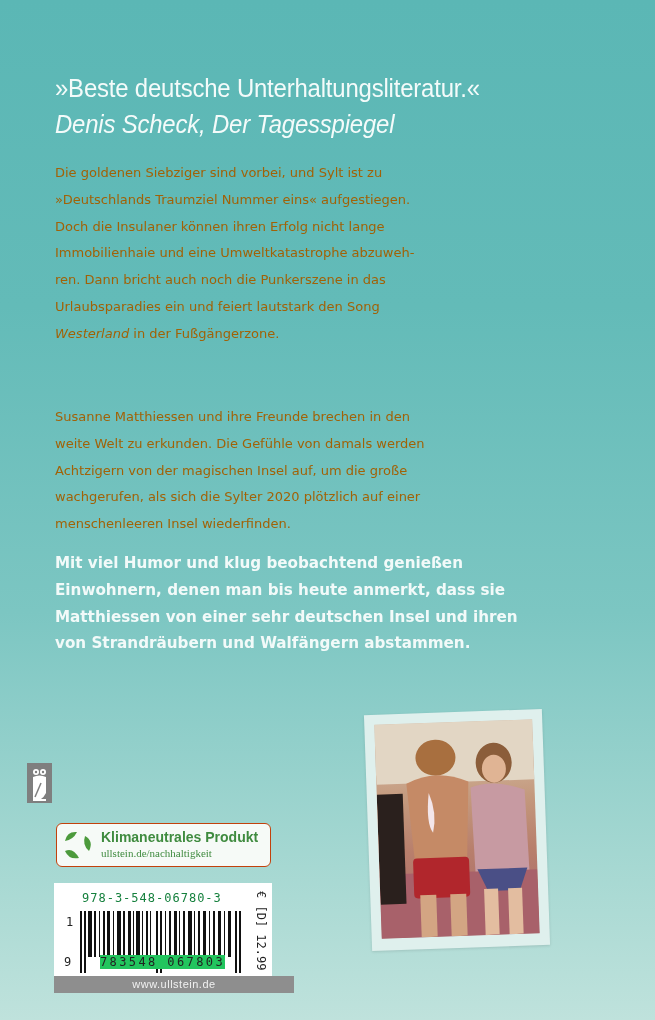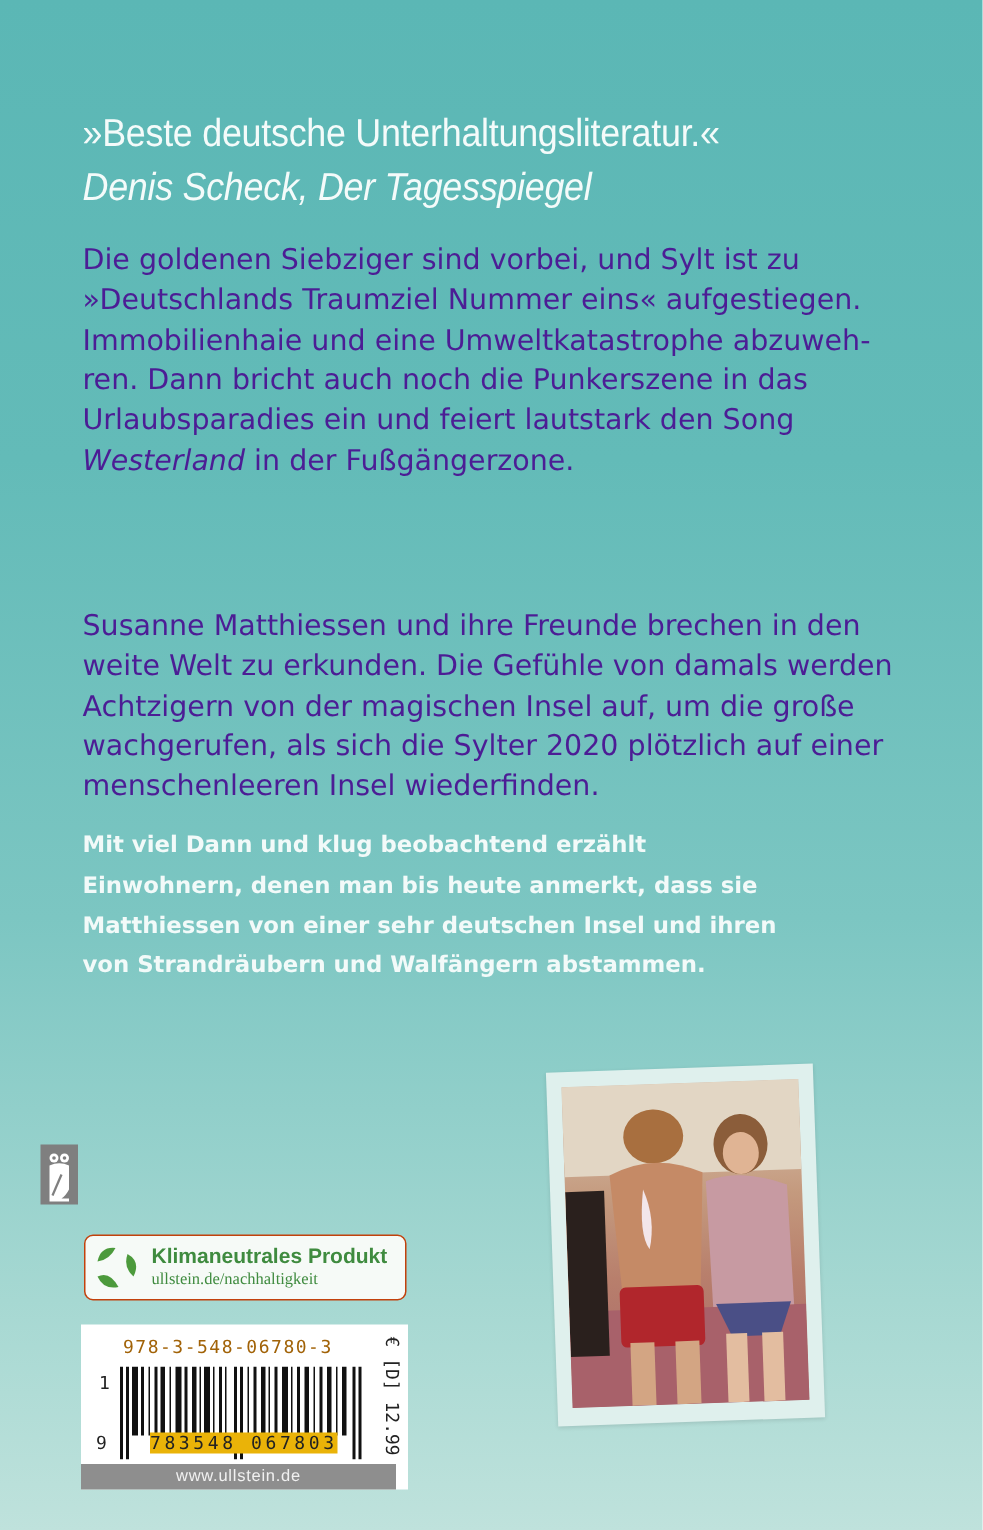--- a/index.html
+++ b/index.html
@@ -1,69 +1,70 @@
 <!DOCTYPE html>
 <html><head>
 <meta charset="utf-8">
 <style>
   html,body{margin:0;padding:0;}
   body{width:655px;height:1020px;overflow:hidden;position:relative;
     background:linear-gradient(180deg,#5bb7b5 0%,#63bbb8 30%,#7cc6c2 60%,#a6d8d2 85%,#bfe2dc 100%);
     font-family:"DejaVu Sans",sans-serif;}
   .quote{position:absolute;left:55px;top:70px;color:#f4fbfa;font-family:"Liberation Sans",sans-serif;font-size:26px;line-height:36px;letter-spacing:-0.2px;transform:scaleX(0.92);transform-origin:left;}
   .quote .src{font-style:italic;}
-  .blurb{position:absolute;left:55px;width:560px;color:#4c1d95;font-size:19px;line-height:26.8px;}
+  .blurb{position:absolute;left:55px;width:560px;color:#a16207;font-size:13px;line-height:26.8px;}
   .p1{top:160px;}
   .p2{top:404px;}
   .p3{top:550px;color:#f2faf9;font-weight:bold;font-size:15.2px;}
   .it{font-style:italic;}
   .logo{position:absolute;left:27px;top:763px;width:25px;height:40px;background:#7f7f7f;}
   .klima{position:absolute;left:56px;top:823px;width:213px;height:42px;background:#f6faf7;border:1px solid #c2410c;border-radius:6px;}
   .klima .leaves{position:absolute;left:4px;top:3px;width:34px;height:36px;}
   .klima .t1{position:absolute;left:44px;top:5px;font-family:"Liberation Sans",sans-serif;font-weight:bold;font-size:14px;color:#3f8b3f;}
   .klima .t2{position:absolute;left:44px;top:23px;font-family:Liberation Serif, serif;font-size:11px;color:#3f8b3f;}
   .barcode{position:absolute;left:54px;top:883px;width:218px;height:110px;background:#fff;}
-  .barcode .isbn{position:absolute;left:28px;top:8px;font-family:"DejaVu Sans Mono",monospace;font-size:12px;color:#a16207;letter-spacing:1px;}
+  .barcode .isbn{position:absolute;left:28px;top:8px;font-family:"DejaVu Sans Mono",monospace;font-size:12px;color:#15803d;letter-spacing:1px;}
   .barcode .d1{position:absolute;left:12px;top:32px;font-family:"DejaVu Sans Mono",monospace;font-size:12px;color:#222;}
   .barcode .d9{position:absolute;left:10px;top:72px;font-family:"DejaVu Sans Mono",monospace;font-size:12px;color:#222;}
-  .barcode .digits{position:absolute;left:46px;top:72px;font-family:"DejaVu Sans Mono",monospace;font-size:12px;color:#222;letter-spacing:2.4px;background:#eab308;}
+  .barcode .digits{position:absolute;left:46px;top:72px;font-family:"DejaVu Sans Mono",monospace;font-size:12px;color:#222;letter-spacing:2.4px;background:#22c55e;}
   .barcode .bars{position:absolute;left:26px;top:28px;width:162px;height:62px;}
   .barcode .price{position:absolute;left:196px;top:8px;width:18px;height:82px;writing-mode:vertical-rl;font-family:"DejaVu Sans Mono",monospace;font-size:12px;color:#222;white-space:nowrap;}
-  .barcode .web{position:absolute;left:0;bottom:0;width:210px;height:17px;background:#8e8e8e;color:#f1f1f1;text-align:center;font-family:"Liberation Sans",sans-serif;font-size:11px;line-height:17px;letter-spacing:0.5px;}
+  .barcode .web{position:absolute;left:0;bottom:0;width:240px;height:17px;background:#8e8e8e;color:#f1f1f1;text-align:center;font-family:"Liberation Sans",sans-serif;font-size:11px;line-height:17px;letter-spacing:0.5px;}
   .photo{position:absolute;left:368px;top:712px;width:178px;height:236px;background:#dff0ed;transform:rotate(-2deg);box-shadow:0 1px 3px rgba(0,0,0,0.12);}
   .photo .img{position:absolute;left:10px;top:10px;width:158px;height:214px;overflow:hidden;
     background:linear-gradient(180deg,#d9c6b3 0%,#c49a7e 35%,#b87f6c 60%,#a7646a 100%);}
 </style>
 </head>
 <body>
 
 <div class="quote">
   <div>»Beste deutsche Unterhaltungsliteratur.«</div>
   <div class="src">Denis Scheck, Der Tagesspiegel</div>
 </div>
 
 <div class="blurb p1">
   <div>Die goldenen Siebziger sind vorbei, und Sylt ist zu</div>
   <div>»Deutschlands Traumziel Nummer eins« aufgestiegen.</div>
+  <div>Doch die Insulaner können ihren Erfolg nicht lange</div>
   <div>Immobilienhaie und eine Umweltkatastrophe abzuweh-</div>
   <div>ren. Dann bricht auch noch die Punkerszene in das</div>
   <div>Urlaubsparadies ein und feiert lautstark den Song</div>
   <div><span class="it">Westerland</span><span> in der Fußgängerzone.</span></div>
 </div>
 
 <div class="blurb p2">
   <div>Susanne Matthiessen und ihre Freunde brechen in den</div>
   <div>weite Welt zu erkunden. Die Gefühle von damals werden</div>
   <div>Achtzigern von der magischen Insel auf, um die große</div>
   <div>wachgerufen, als sich die Sylter 2020 plötzlich auf einer</div>
   <div>menschenleeren Insel wiederfinden.</div>
 </div>
 
 <div class="blurb p3">
-  <div>Mit viel Dann und klug beobachtend erzählt</div>
+  <div>Mit viel Humor und klug beobachtend genießen</div>
   <div>Einwohnern, denen man bis heute anmerkt, dass sie</div>
   <div>Matthiessen von einer sehr deutschen Insel und ihren</div>
   <div>von Strandräubern und Walfängern abstammen.</div>
 </div>
 
 <div class="logo">
   <svg width="25" height="40" viewBox="0 0 25 40">
     <circle cx="9" cy="9" r="3" fill="#fff"></circle>
       <circle cx="16" cy="9" r="3" fill="#fff"></circle>
     <circle cx="9" cy="9" r="1.2" fill="#7f7f7f"></circle>

